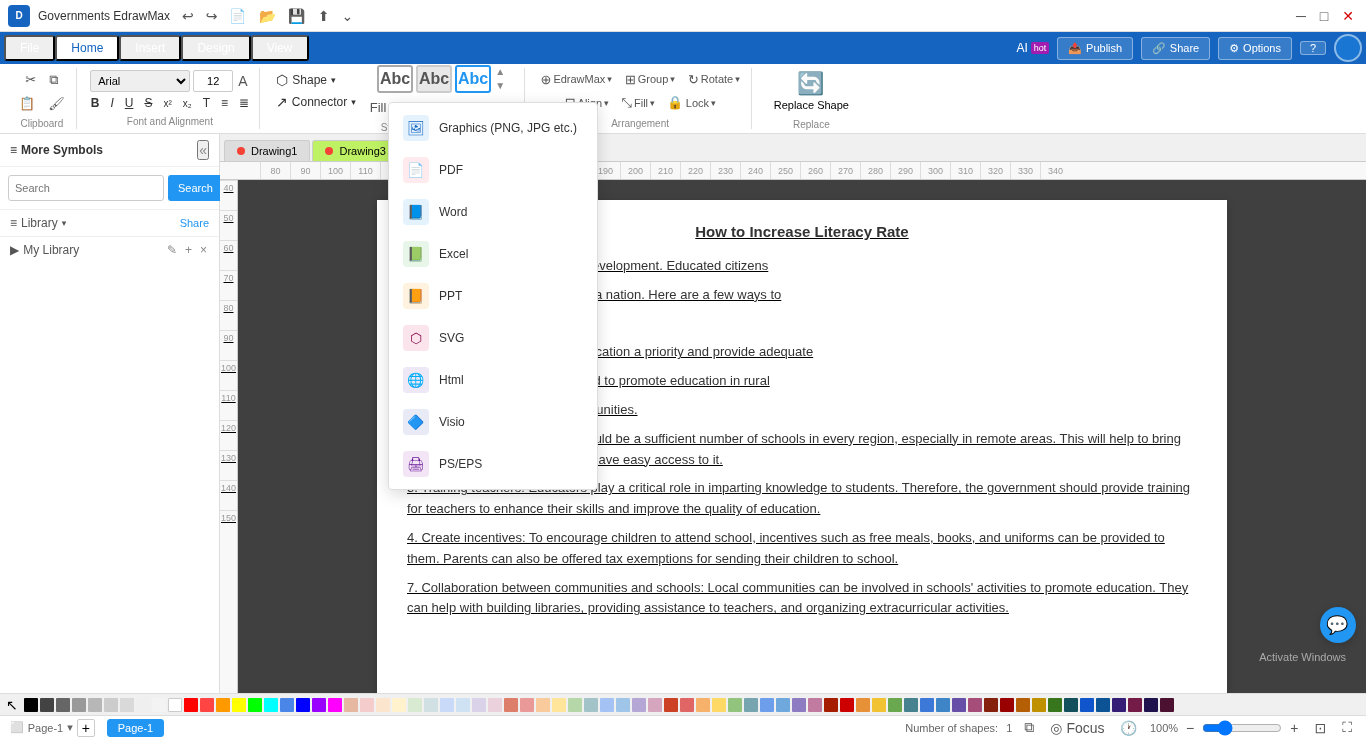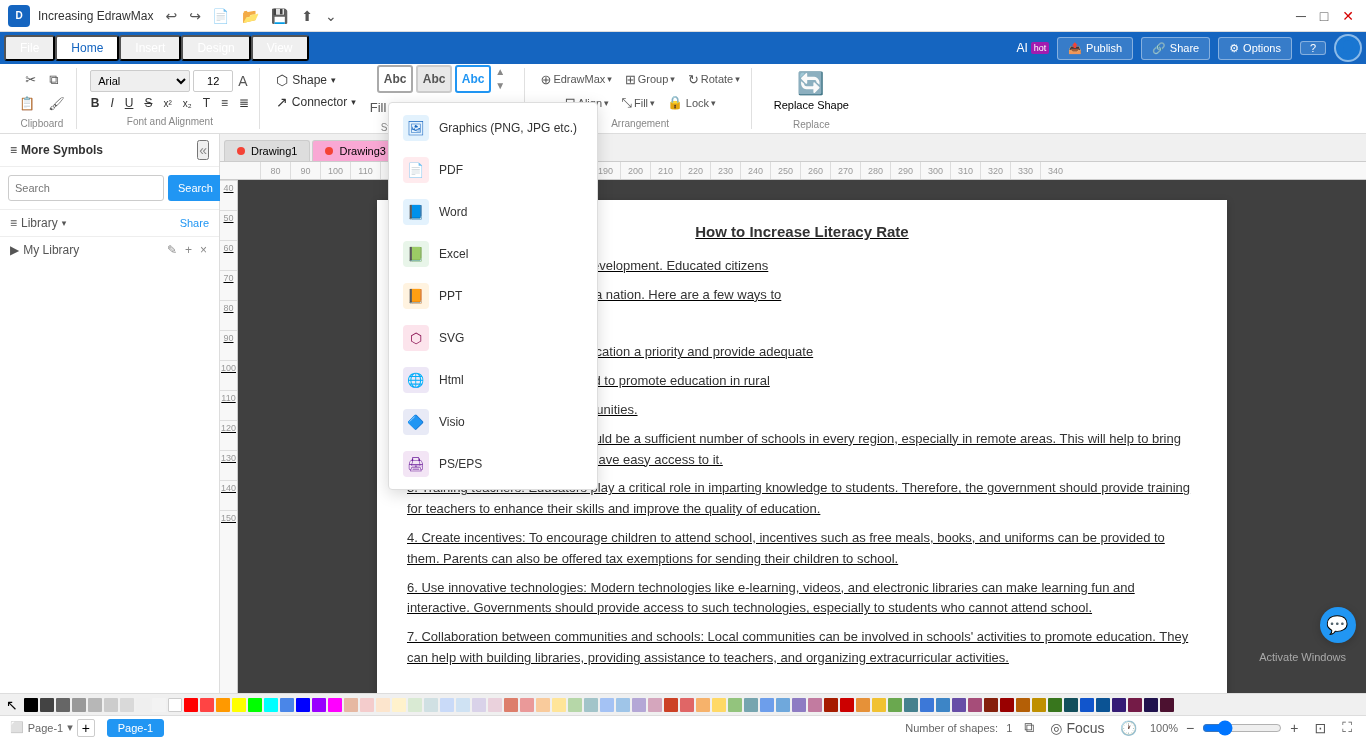--- a/index.html
+++ b/index.html
@@ -71,21 +71,21 @@
     .grow-btn { border: none; background: transparent; cursor: pointer; font-size: 14px; color: #555; padding: 2px; }
 
     
     .abc-btn {
       border: 2px solid #ccc;
       background: #fff;
       border-radius: 3px;
       width: 36px;
       height: 28px;
       cursor: pointer;
-      font-size: 12px;
+      font-size: 16px;
       font-weight: bold;
       color: #555;
       display: flex;
       align-items: center;
       justify-content: center;
       text-align: right;
     }
     .abc-btn:nth-child(1) { border-color: #aaa; }
     .abc-btn:nth-child(2) { background: #e8e8e8; }
     .abc-btn:nth-child(3) { border-color: #2196f3; color: #2196f3; }
@@ -179,21 +179,21 @@
       border: 1px solid #ccc;
       border-bottom: none;
       border-radius: 3px 3px 0 0;
       cursor: pointer;
       font-size: 11px;
       display: flex;
       align-items: center;
       gap: 6px;
       margin-right: 2px;
     }
-    .tab.active { background: #f9a8d4; }
+    .tab.active { background: #bef264; }
     .tab-dot { width: 8px; height: 8px; border-radius: 50%; background: #f44336; }
     .tab-add { width: 24px; height: 24px; border: 1px solid #ccc; border-bottom: none; border-radius: 3px 3px 0 0; cursor: pointer; background: transparent; font-size: 16px; display: flex; align-items: center; justify-content: center; color: #888; }
 
     .ruler-h {
       height: 18px;
       background: #f8f8f8;
       border-bottom: 1px solid #ccc;
       display: flex;
       align-items: center;
       padding-left: 20px;
@@ -364,21 +364,21 @@
     .scroll-arrow { border: none; background: transparent; cursor: pointer; font-size: 10px; color: #888; padding: 1px; }
   </style>
 </head>
 <body>
 
 <div class="title-bar">
   <div class="title-bar-left">
     <div class="title-bar-logo">
       <span>D</span>
     </div>
-    <span class="title-bar-app">Increasing EdrawMax</span>
+    <span class="title-bar-app">Governments EdrawMax</span>
     <div class="undo-redo">
       <button class="icon-btn" title="Undo">↩</button>
       <button class="icon-btn" title="Redo">↪</button>
       <button class="icon-btn">📄</button>
       <button class="icon-btn">📂</button>
       <button class="icon-btn">💾</button>
       <button class="icon-btn" style="position:relative;">
         ⬆
         
       </button>
@@ -652,21 +652,20 @@
           <h2>How to Increase Literacy Rate</h2>
           <p>country is crucial for its overall development. Educated citizens</p>
           <p>conomy and social well-being of a nation. Here are a few ways to</p>
           <p>increase the literacy rate:</p>
           <p>1. Government should make education a priority and provide adequate</p>
           <p>s campaigns should be organized to promote education in rural</p>
           <p>nd among underprivileged communities.</p>
           <p>2. Increasing schools: There should be a sufficient number of schools in every region, especially in remote areas. This will help to bring education to people who do not have easy access to it.</p>
           <p>3. Training teachers: Educators play a critical role in imparting knowledge to students. Therefore, the government should provide training for teachers to enhance their skills and improve the quality of education.</p>
           <p>4. Create incentives: To encourage children to attend school, incentives such as free meals, books, and uniforms can be provided to them. Parents can also be offered tax exemptions for sending their children to school.</p>
-          <p>6. Use innovative technologies: Modern technologies like e-learning, videos, and electronic libraries can make learning fun and interactive. Governments should provide access to such technologies, especially to students who cannot attend school.</p>
           <p>7. Collaboration between communities and schools: Local communities can be involved in schools' activities to promote education. They can help with building libraries, providing assistance to teachers, and organizing extracurricular activities.</p>
         </div>
 
         <div class="activate-watermark">Activate Windows</div>
 
         <button class="chatbot-btn">💬</button>
       </div>
     </div>
   </div>
 </div>

